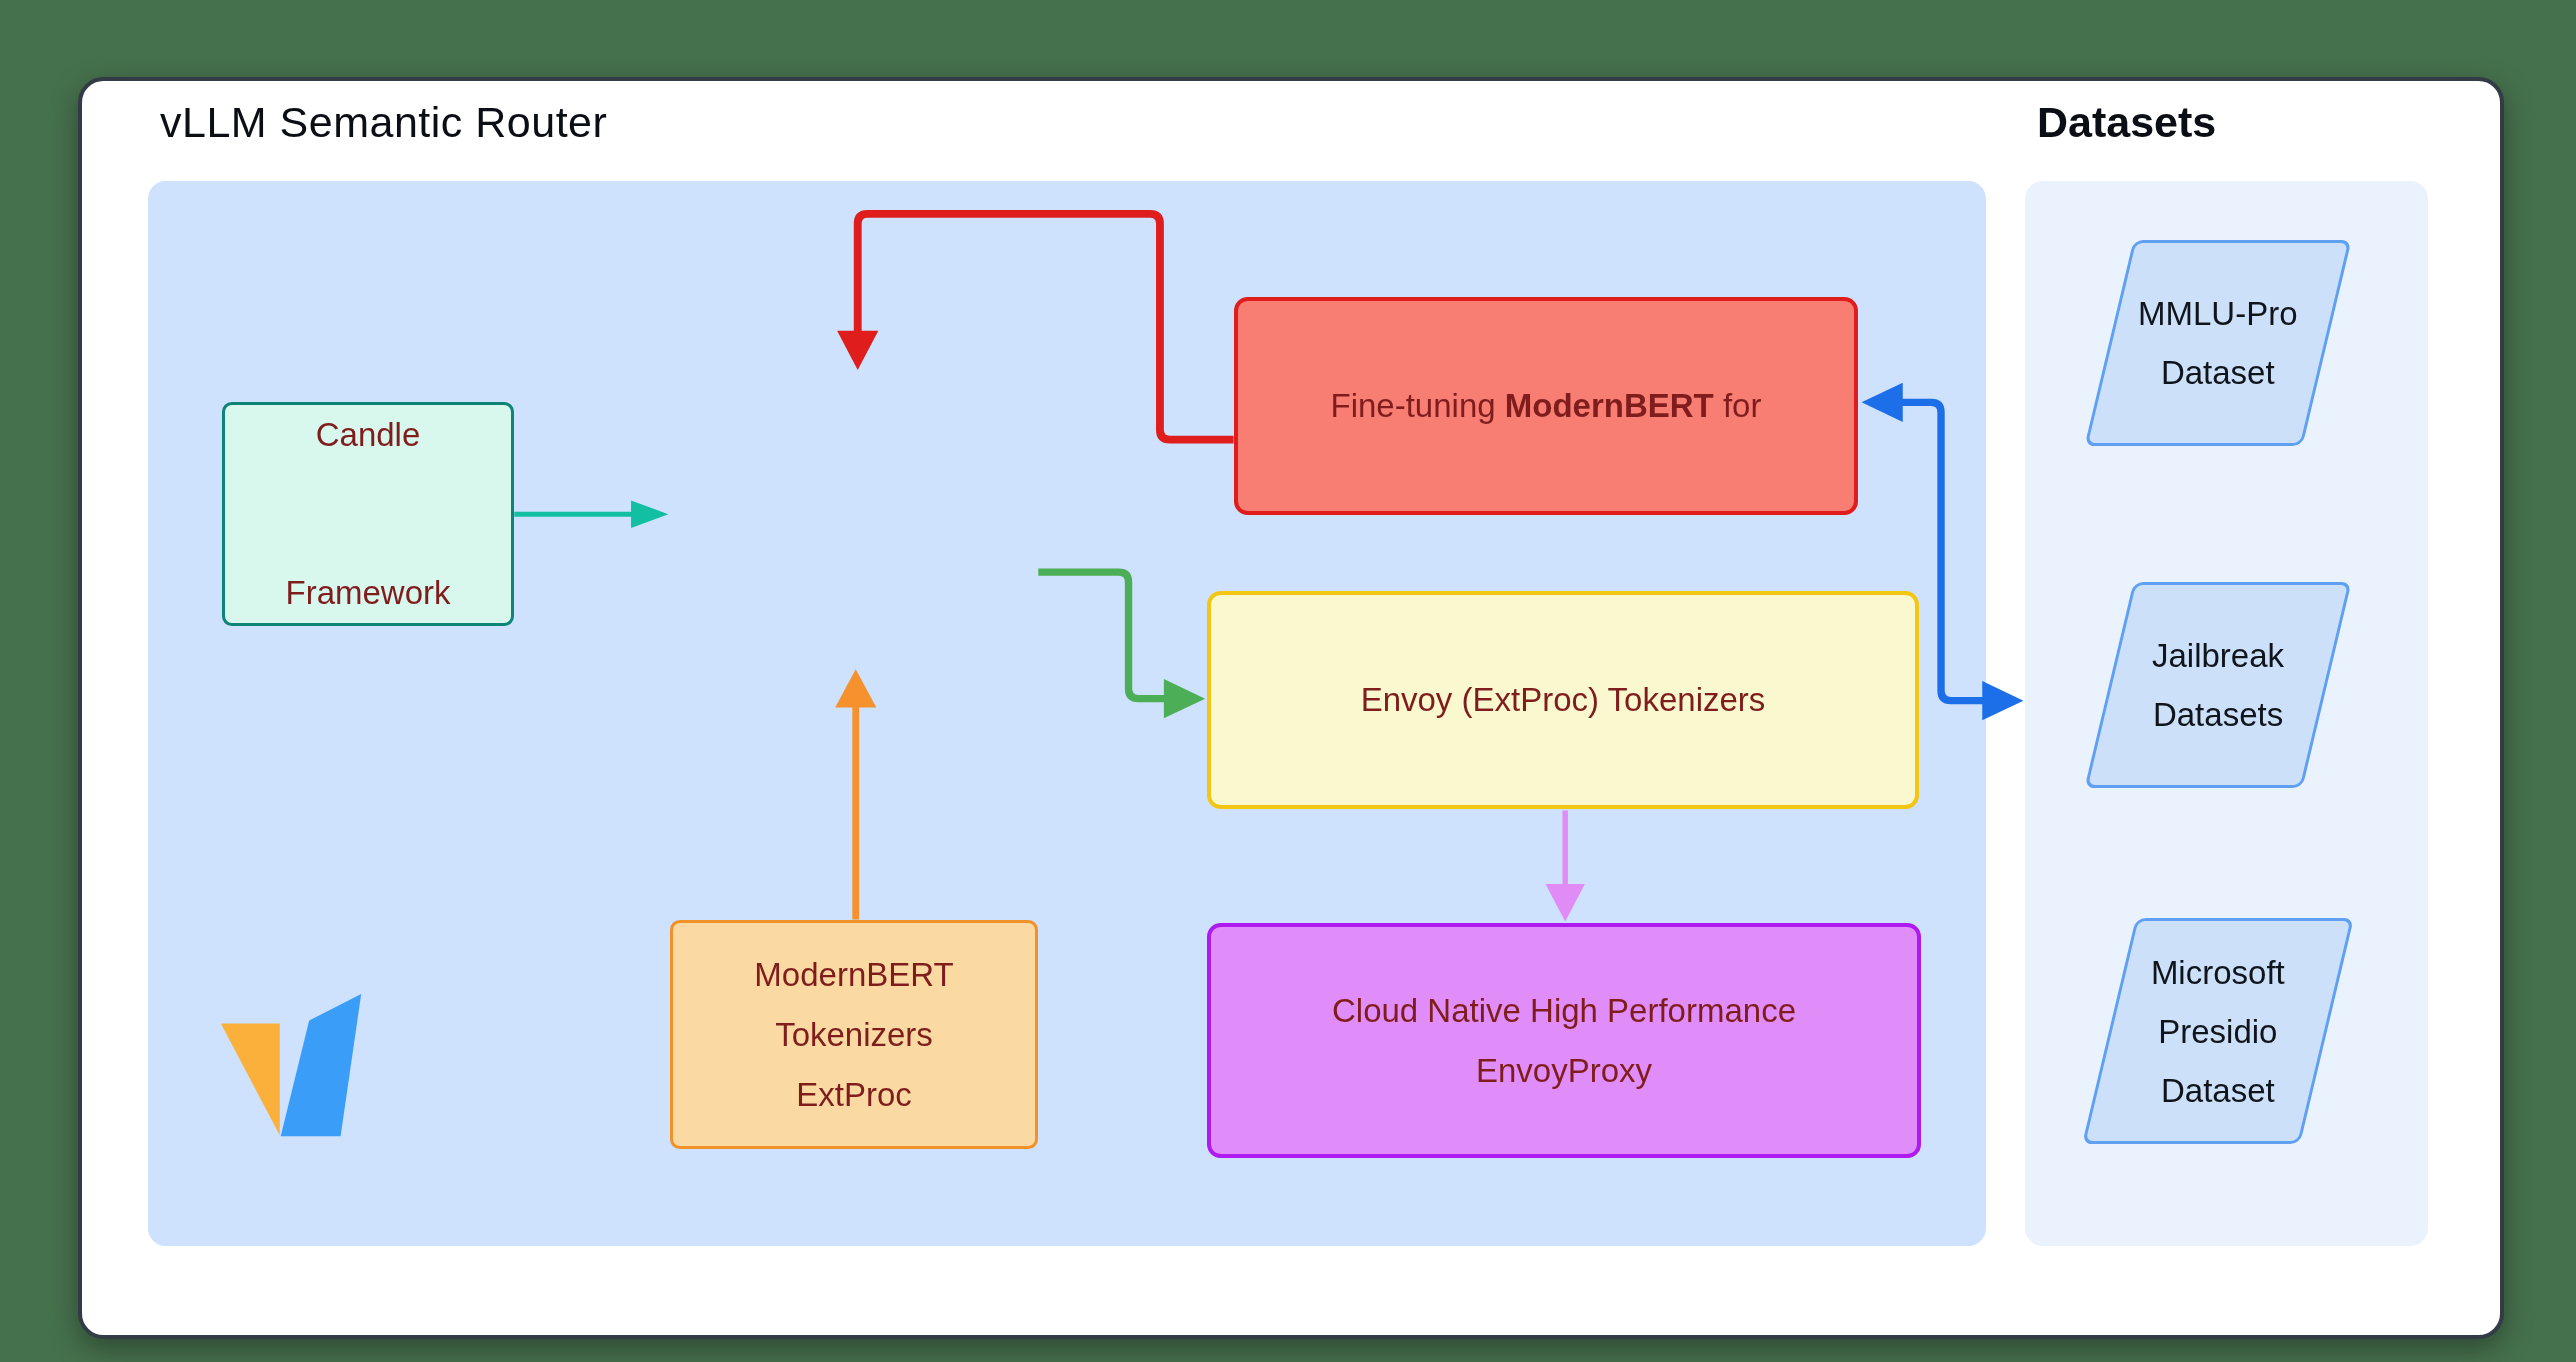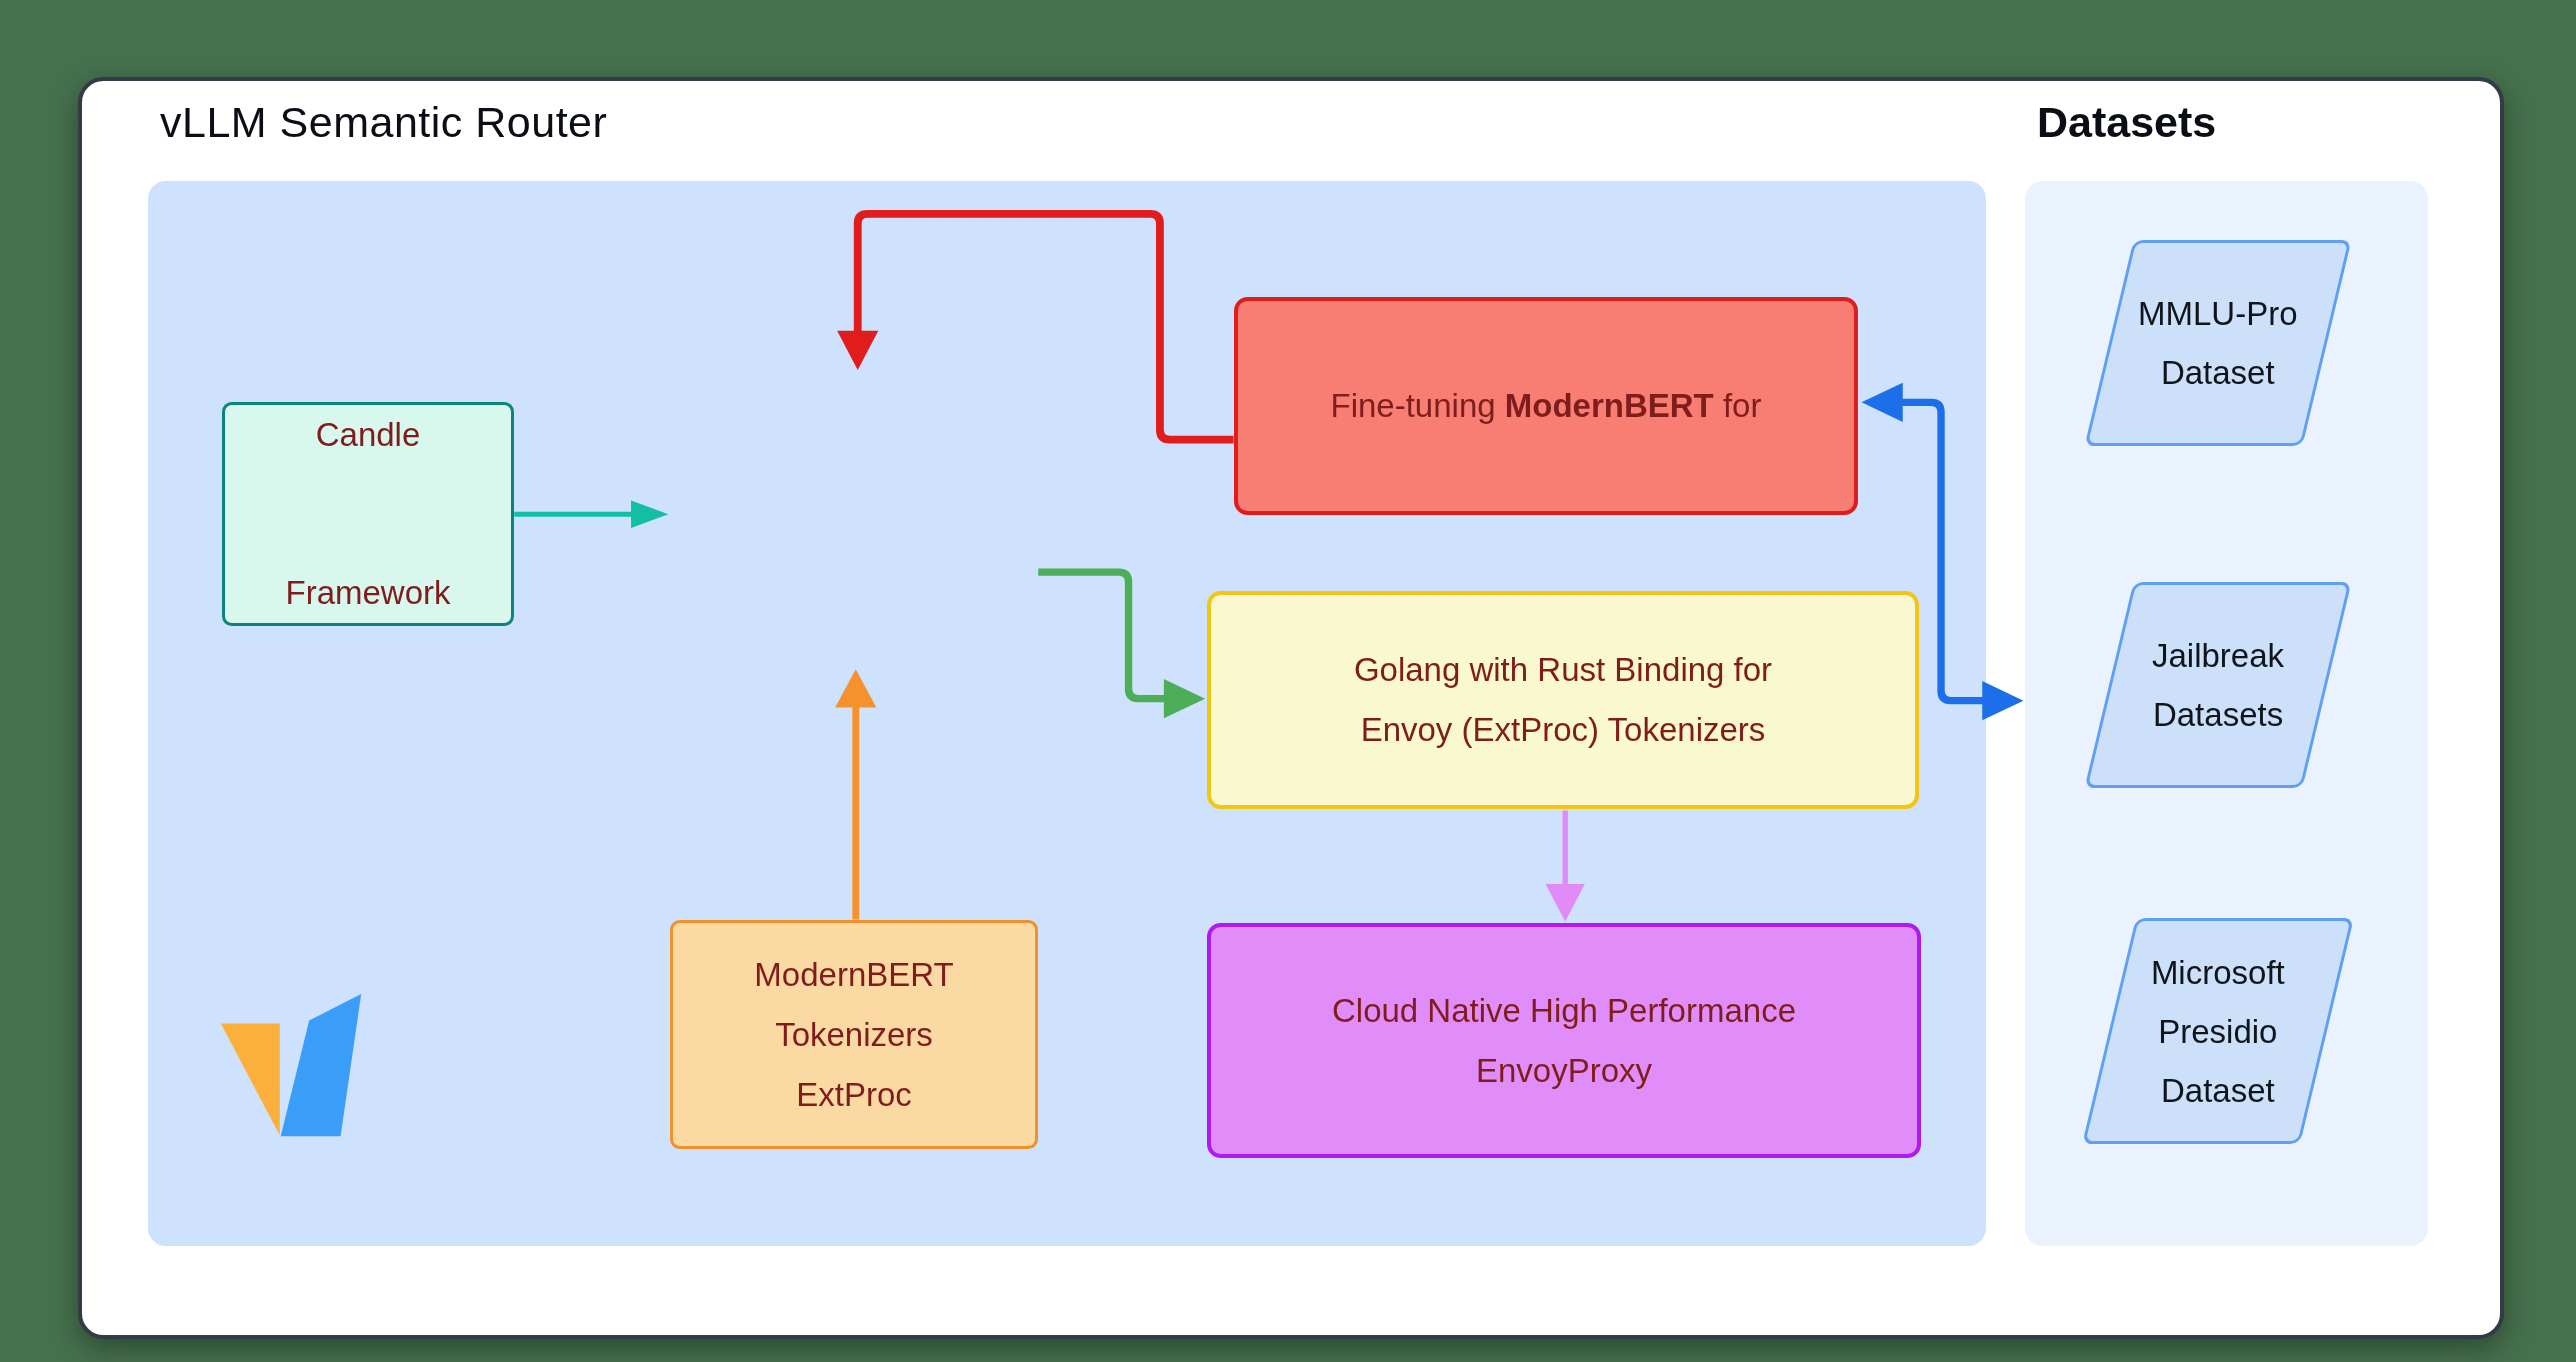--- a/index.html
+++ b/index.html
@@ -94,21 +94,20 @@
     <span class="line">Candle</span>
     <span class="line">Framework</span>
   </div>
 
 
   <div class="node node-finetune">
     <span class="line"><span>Fine-tuning </span><span class="bold">ModernBERT</span><span> for</span></span>
   </div>
 
   <div class="node node-golang">
-    <span class="line">Golang with Rust Binding for</span>
     <span class="line">Envoy (ExtProc) Tokenizers</span>
   </div>
 
   <div class="node node-envoy">
     <span class="line">Cloud Native High Performance</span>
     <span class="line">EnvoyProxy</span>
   </div>
 
   <div class="node node-hf">
     <span class="line">ModernBERT</span>

